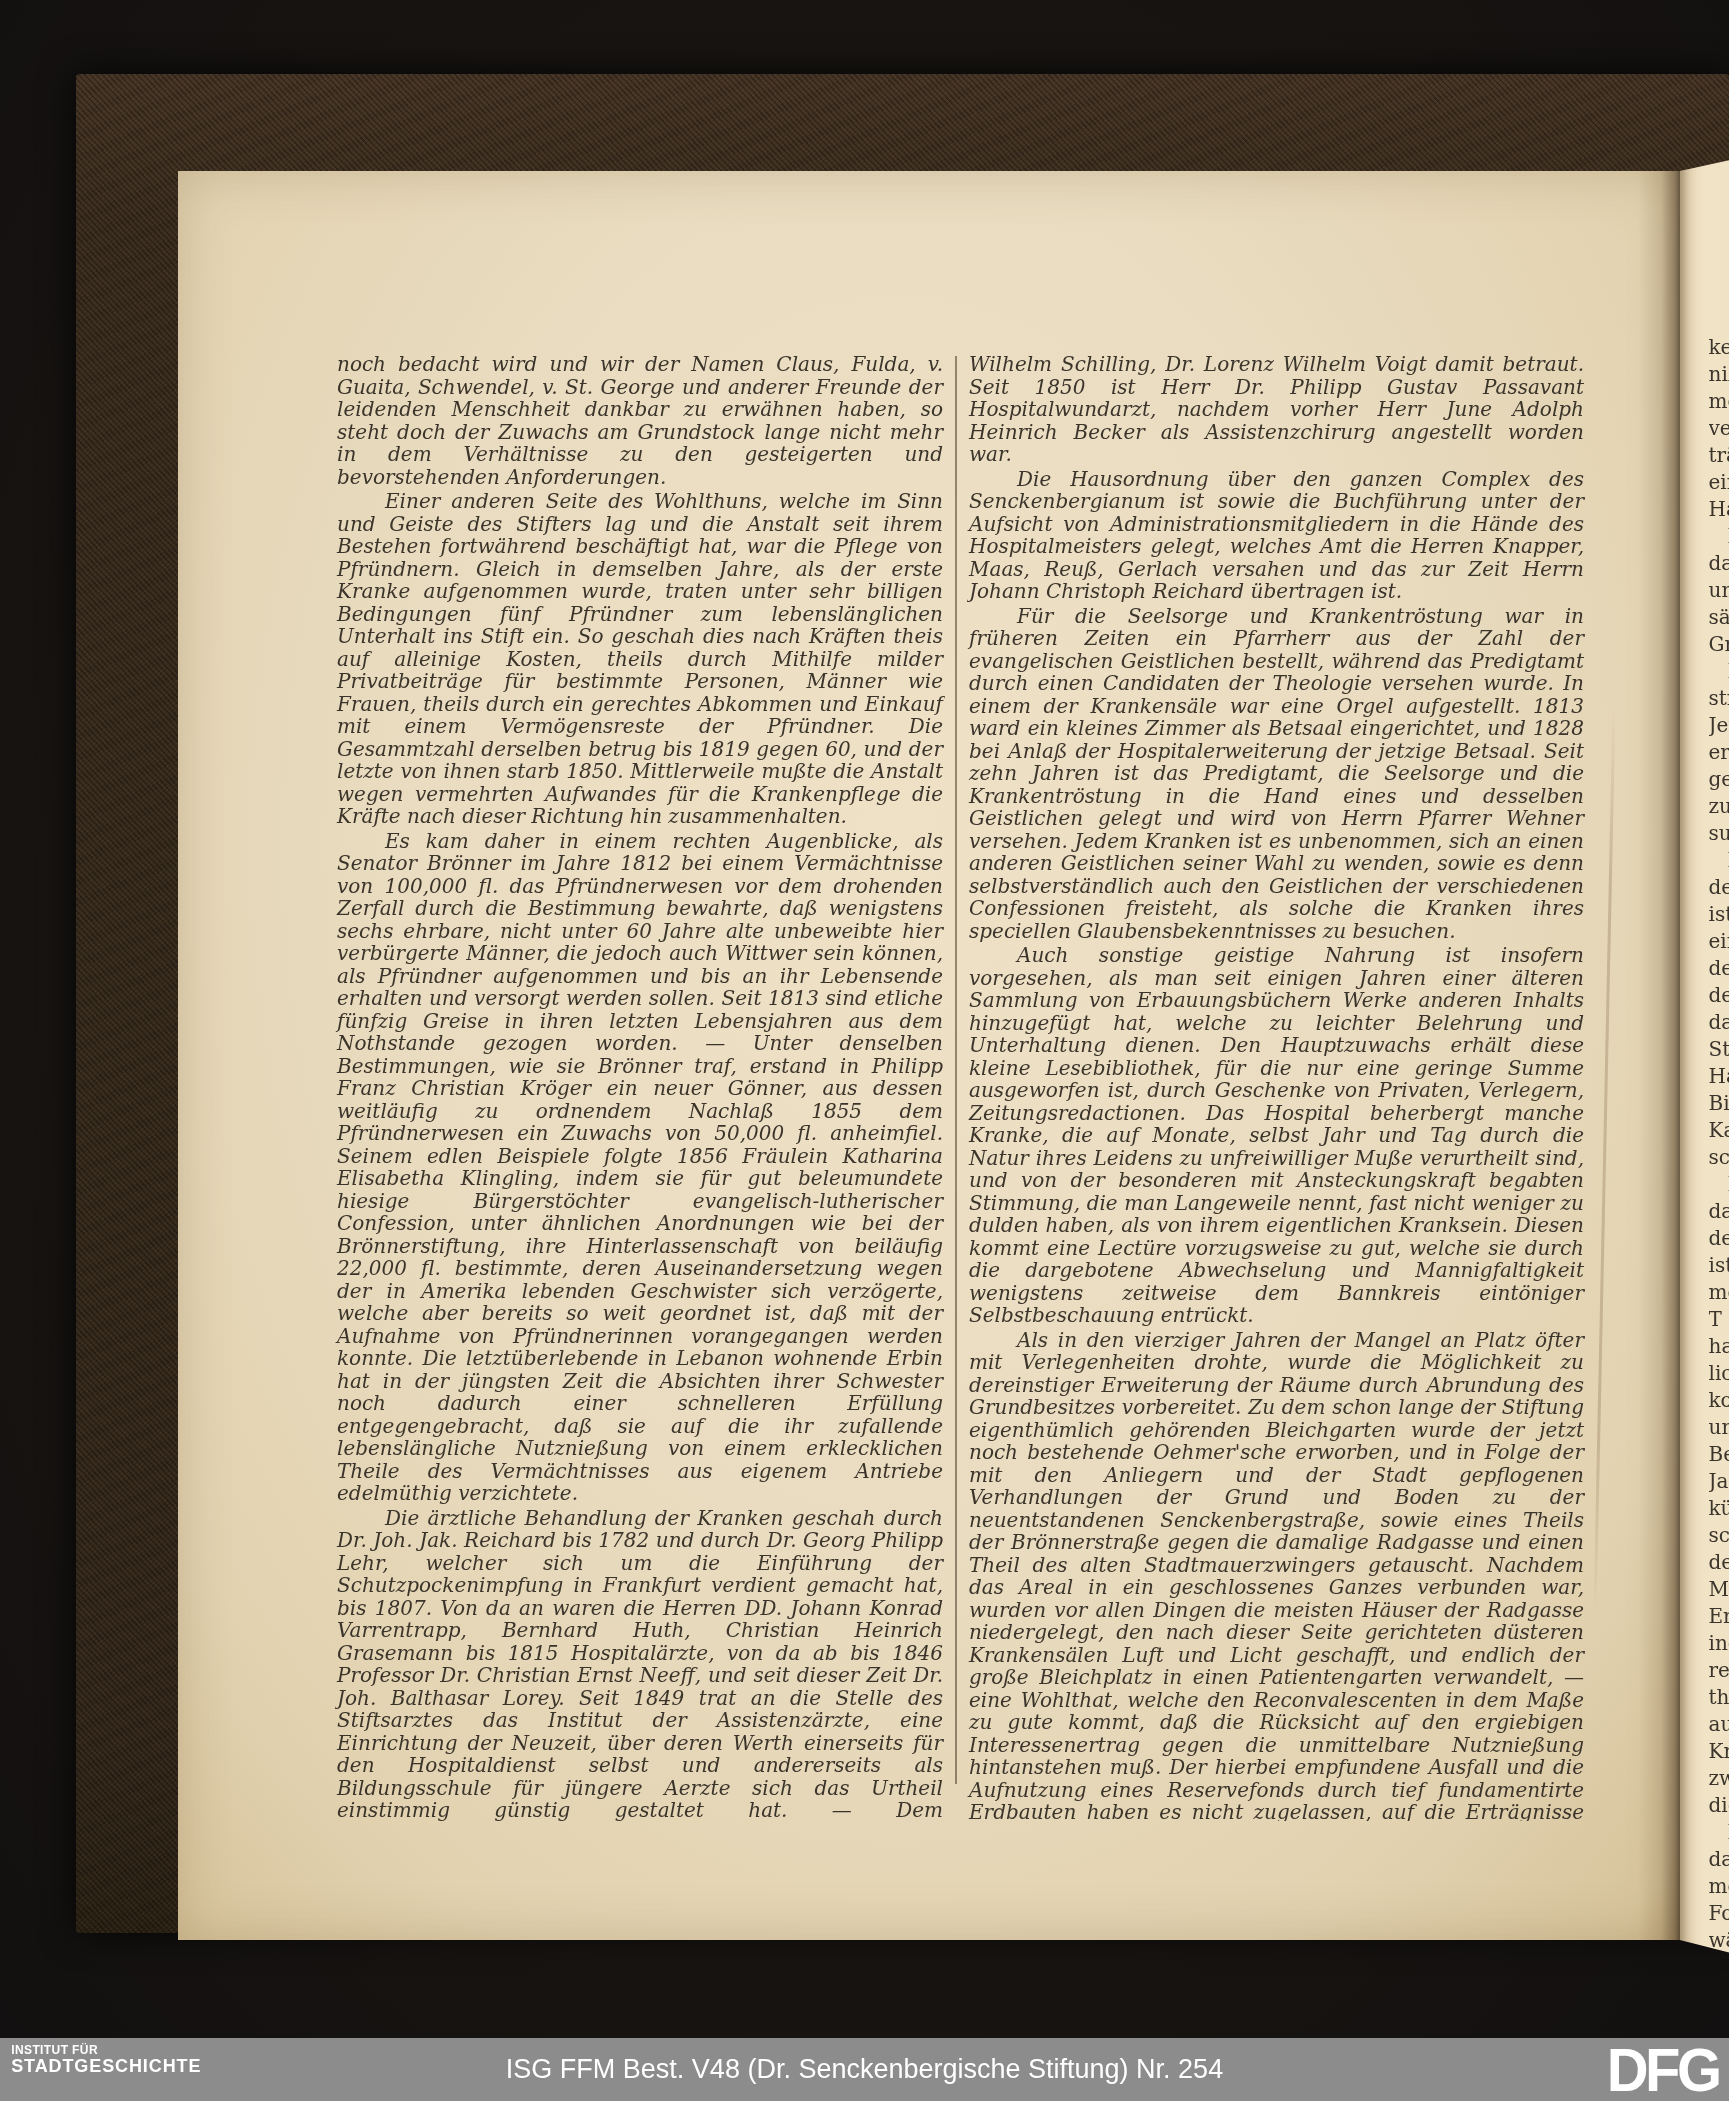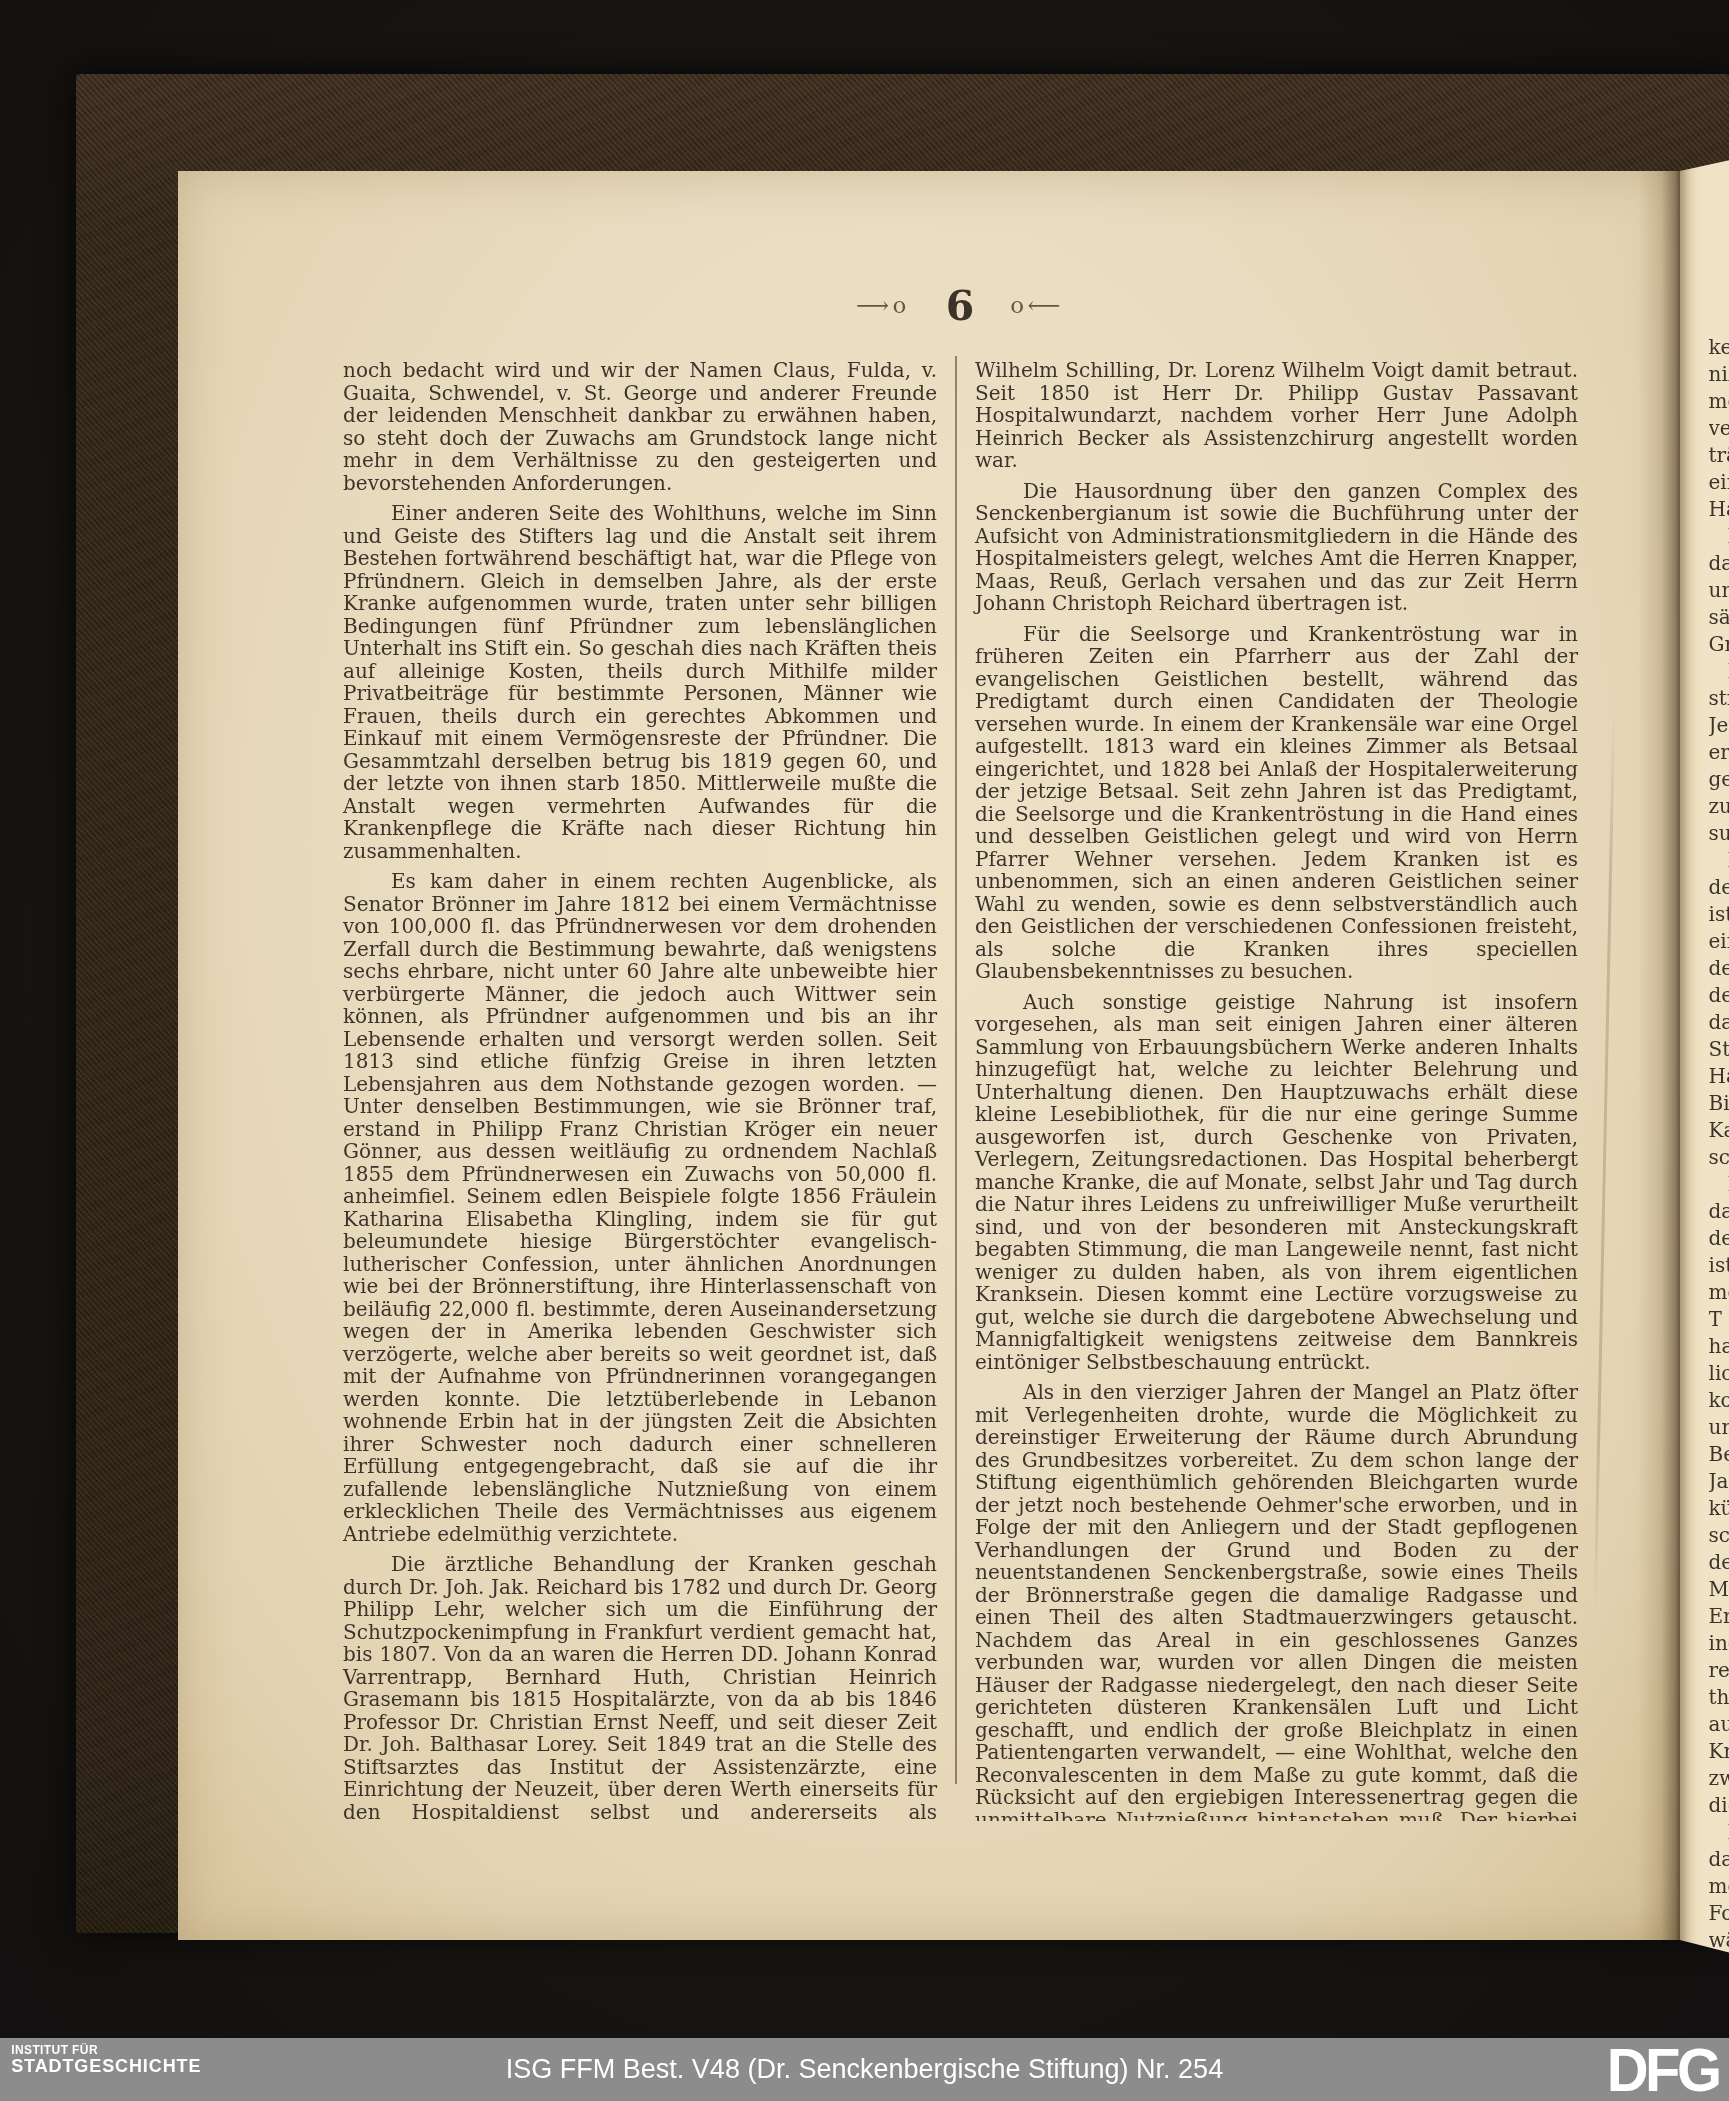--- a/index.html
+++ b/index.html
@@ -52,21 +52,21 @@
   }
   .orn{font-size:23px;letter-spacing:3.5px;opacity:.85;vertical-align:7px;}
   .pagenum{font-size:41px;font-weight:bold;color:#3b332a;margin:0 36px;}
   
   .col{
     position:absolute;top:180px;height:1470px;overflow:hidden;
     font-size:20px;line-height:22.5px;text-align:justify;color:#3b342b;
   }
   .col-left{left:157px;width:610px;}
   .col-right{left:789px;width:619px;}
-  .col p{margin:8px;text-indent:48px;}
+  .col p{margin:2px;text-indent:48px;font-style:italic;}
   .col p.cont{text-indent:0;}
   .col-divider{
     position:absolute;left:777px;top:185px;width:1.7px;height:1428px;
     background:rgba(72,58,38,.55);
   }
   
   .footer-bar{
     position:absolute;left:0;top:2038px;width:1729px;height:63px;
     background:#8c8c8c;color:#ffffff;font-family:"Liberation Sans","DejaVu Sans",sans-serif;
   }
@@ -87,23 +87,20 @@
 </style>
 </head>
 <body>
 
 <div class="stage">
 
   <div class="book-cover">
 
     <div class="page-verso">
 
-      <div class="page-header">
-        <span class="orn">⟶o</span><span class="pagenum">6</span><span class="orn">o⟵</span>
-      </div>
 
       <div class="col col-left">
         <p class="cont">noch bedacht wird und wir der Namen Claus, Fulda, v. Guaita, Schwendel, v. St. George und anderer Freunde der leidenden Menschheit dankbar zu erwähnen haben, so steht doch der Zuwachs am Grundstock lange nicht mehr in dem Verhältnisse zu den gesteigerten und bevorstehenden Anforderungen.</p>
         <p>Einer anderen Seite des Wohlthuns, welche im Sinn und Geiste des Stifters lag und die Anstalt seit ihrem Bestehen fortwährend beschäftigt hat, war die Pflege von Pfründnern. Gleich in demselben Jahre, als der erste Kranke aufgenommen wurde, traten unter sehr billigen Bedingungen fünf Pfründner zum lebenslänglichen Unterhalt ins Stift ein. So geschah dies nach Kräften theis auf alleinige Kosten, theils durch Mithilfe milder Privatbeiträge für bestimmte Personen, Männer wie Frauen, theils durch ein gerechtes Abkommen und Einkauf mit einem Vermögensreste der Pfründner. Die Gesammtzahl derselben betrug bis 1819 gegen 60, und der letzte von ihnen starb 1850. Mittlerweile mußte die Anstalt wegen vermehrten Aufwandes für die Krankenpflege die Kräfte nach dieser Richtung hin zusammenhalten.</p>
         <p>Es kam daher in einem rechten Augenblicke, als Senator Brönner im Jahre 1812 bei einem Vermächtnisse von 100,000 fl. das Pfründnerwesen vor dem drohenden Zerfall durch die Bestimmung bewahrte, daß wenigstens sechs ehrbare, nicht unter 60 Jahre alte unbeweibte hier verbürgerte Männer, die jedoch auch Wittwer sein können, als Pfründner aufgenommen und bis an ihr Lebensende erhalten und versorgt werden sollen. Seit 1813 sind etliche fünfzig Greise in ihren letzten Lebensjahren aus dem Nothstande gezogen worden. — Unter denselben Bestimmungen, wie sie Brönner traf, erstand in Philipp Franz Christian Kröger ein neuer Gönner, aus dessen weitläufig zu ordnendem Nachlaß 1855 dem Pfründnerwesen ein Zuwachs von 50,000 fl. anheimfiel. Seinem edlen Beispiele folgte 1856 Fräulein Katharina Elisabetha Klingling, indem sie für gut beleumundete hiesige Bürgerstöchter evangelisch-lutherischer Confession, unter ähnlichen Anordnungen wie bei der Brönnerstiftung, ihre Hinterlassenschaft von beiläufig 22,000 fl. bestimmte, deren Auseinandersetzung wegen der in Amerika lebenden Geschwister sich verzögerte, welche aber bereits so weit geordnet ist, daß mit der Aufnahme von Pfründnerinnen vorangegangen werden konnte. Die letztüberlebende in Lebanon wohnende Erbin hat in der jüngsten Zeit die Absichten ihrer Schwester noch dadurch einer schnelleren Erfüllung entgegengebracht, daß sie auf die ihr zufallende lebenslängliche Nutznießung von einem erklecklichen Theile des Vermächtnisses aus eigenem Antriebe edelmüthig verzichtete.</p>
         <p>Die ärztliche Behandlung der Kranken geschah durch Dr. Joh. Jak. Reichard bis 1782 und durch Dr. Georg Philipp Lehr, welcher sich um die Einführung der Schutzpockenimpfung in Frankfurt verdient gemacht hat, bis 1807. Von da an waren die Herren DD. Johann Konrad Varrentrapp, Bernhard Huth, Christian Heinrich Grasemann bis 1815 Hospitalärzte, von da ab bis 1846 Professor Dr. Christian Ernst Neeff, und seit dieser Zeit Dr. Joh. Balthasar Lorey. Seit 1849 trat an die Stelle des Stiftsarztes das Institut der Assistenzärzte, eine Einrichtung der Neuzeit, über deren Werth einerseits für den Hospitaldienst selbst und andererseits als Bildungsschule für jüngere Aerzte sich das Urtheil einstimmig günstig gestaltet hat. — Dem Hospitalwundarzte war früher die sogenannte kleine Chirurgie, wie auch die Operationen unter Verwendung von Gehilfen übertragen, und waren die Herren Abraham Justus Gerhard Jonas, Georg</p>
       </div>
 
       <div class="col-divider"></div>
 

